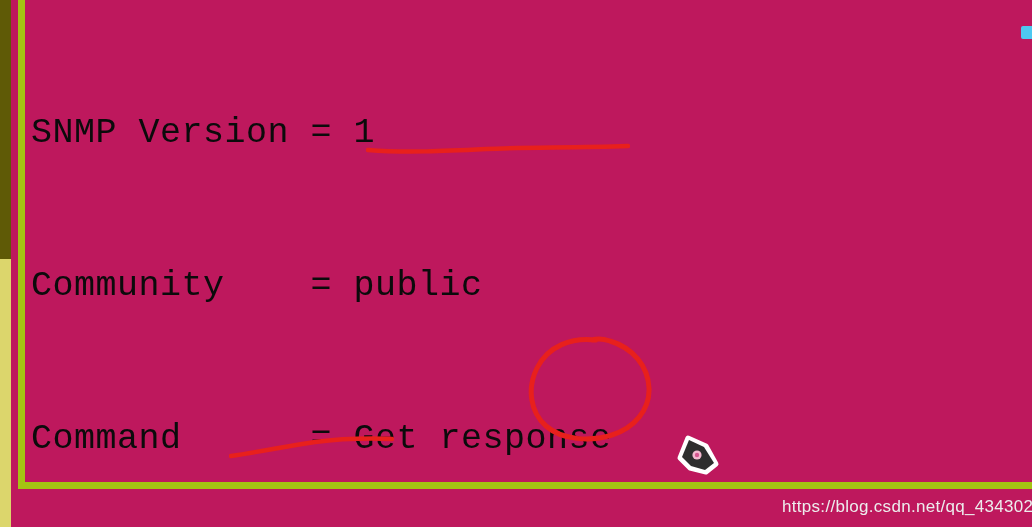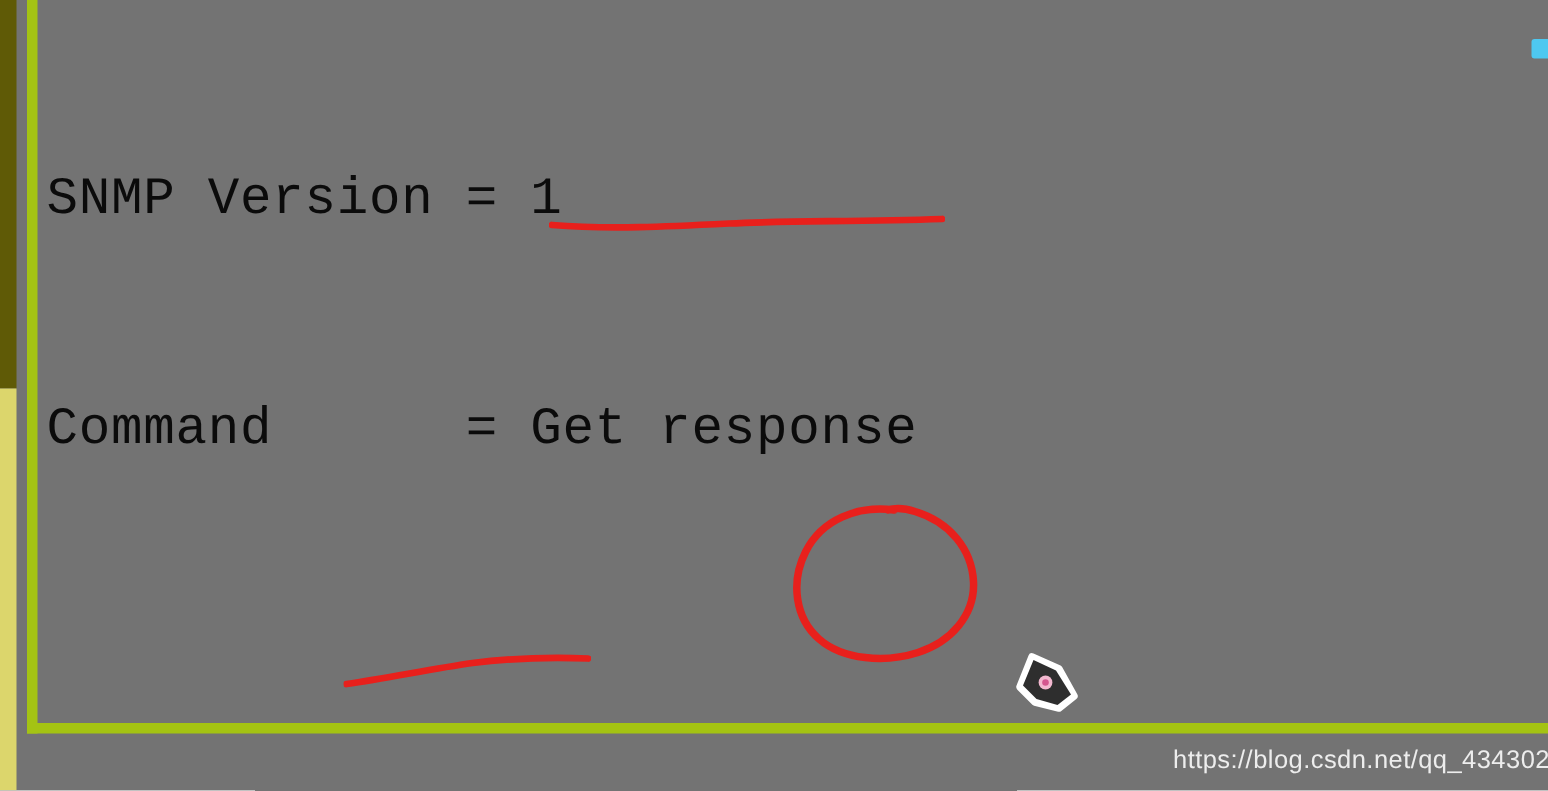--- a/index.html
+++ b/index.html
@@ -4,21 +4,21 @@
 <style>
   html, body {
     margin: 0;
     padding: 0;
     background: #ffffff;
   }
   #screen {
     position: relative;
     width: 1032px;
     height: 527px;
-    background: #737373;
+    background: #be185d;
     overflow: hidden;
     font-family: "Liberation Serif", "DejaVu Serif", serif;
   }
 
   
   .edge-bar-dark {
     position: absolute;
     left: 0;
     top: 0;
     width: 11px;
@@ -133,20 +133,21 @@
 <div id="screen">
 
   <div class="edge-bar-dark"></div>
   <div class="edge-bar-light"></div>
 
   <div class="frame-left"></div>
   <div class="frame-bottom"></div>
 
   <div class="dump">
     <div class="line">SNMP Version = 1</div>
+    <div class="line">Community    = public</div>
     <div class="line">Command      = Get response</div>
     
     
     
     
     
     
   </div>
 
   <svg class="ink-underline" viewBox="0 0 264 12">

